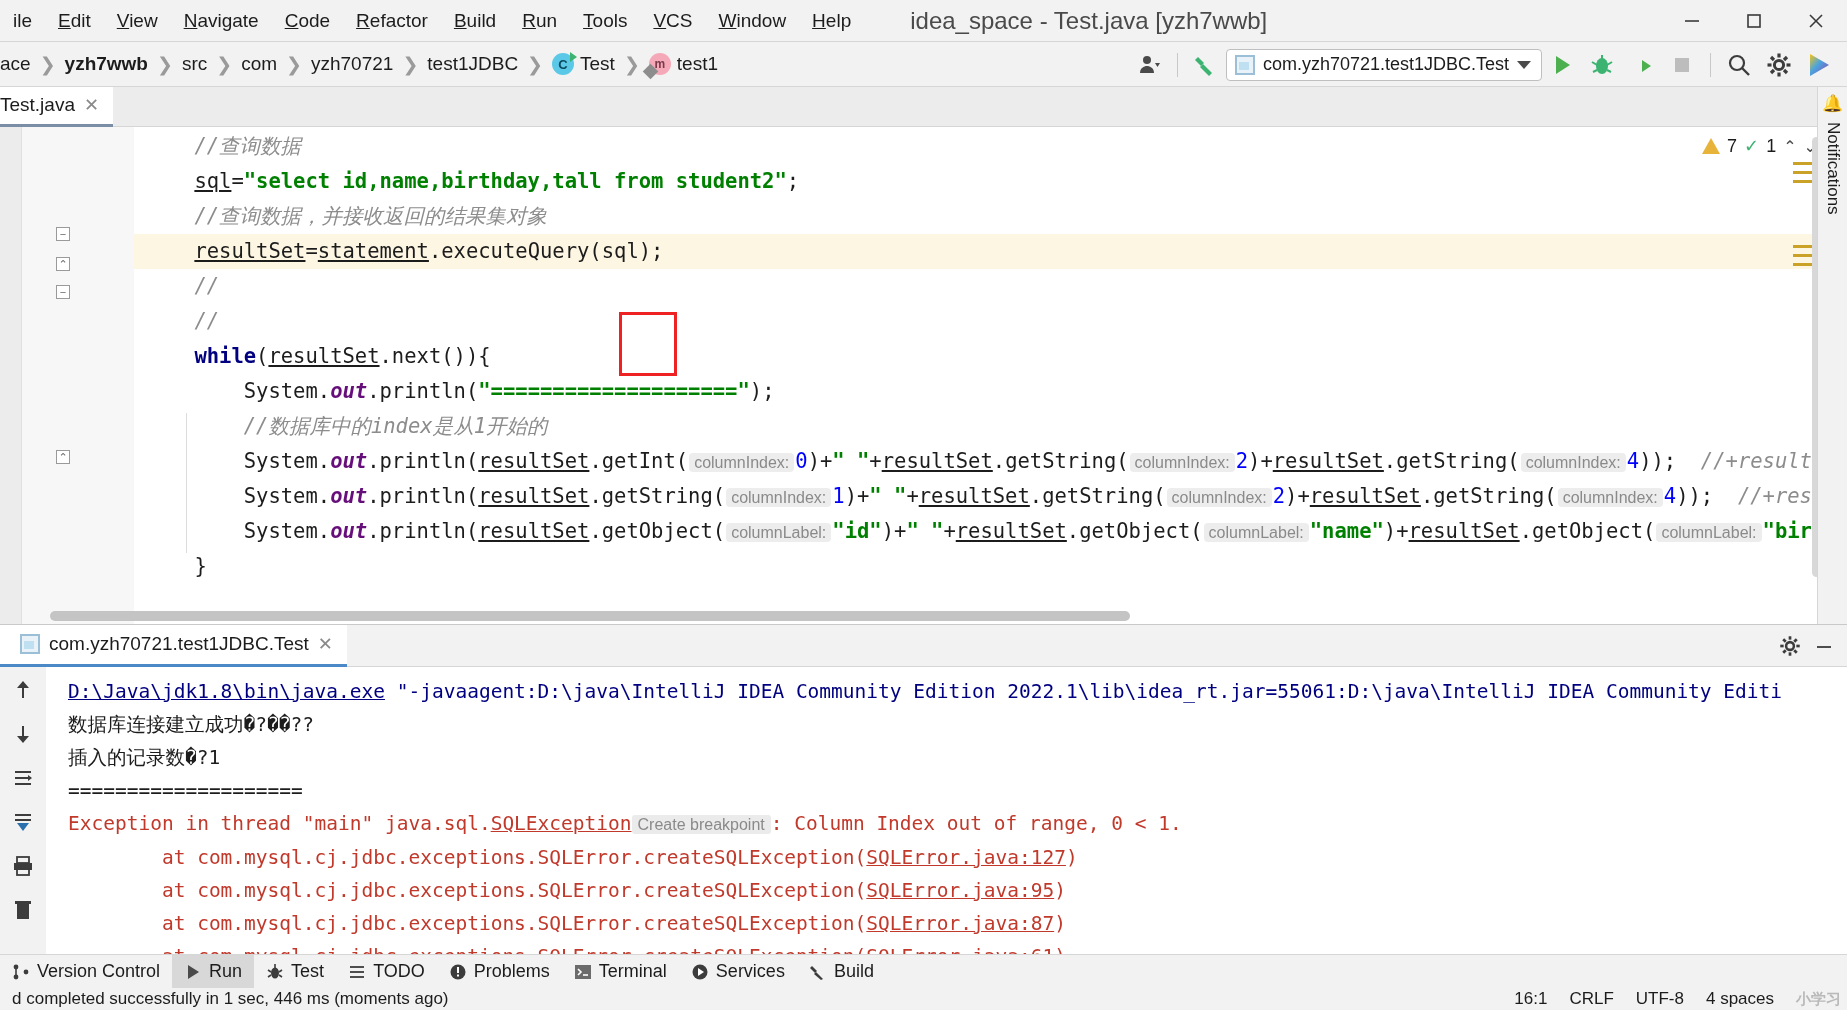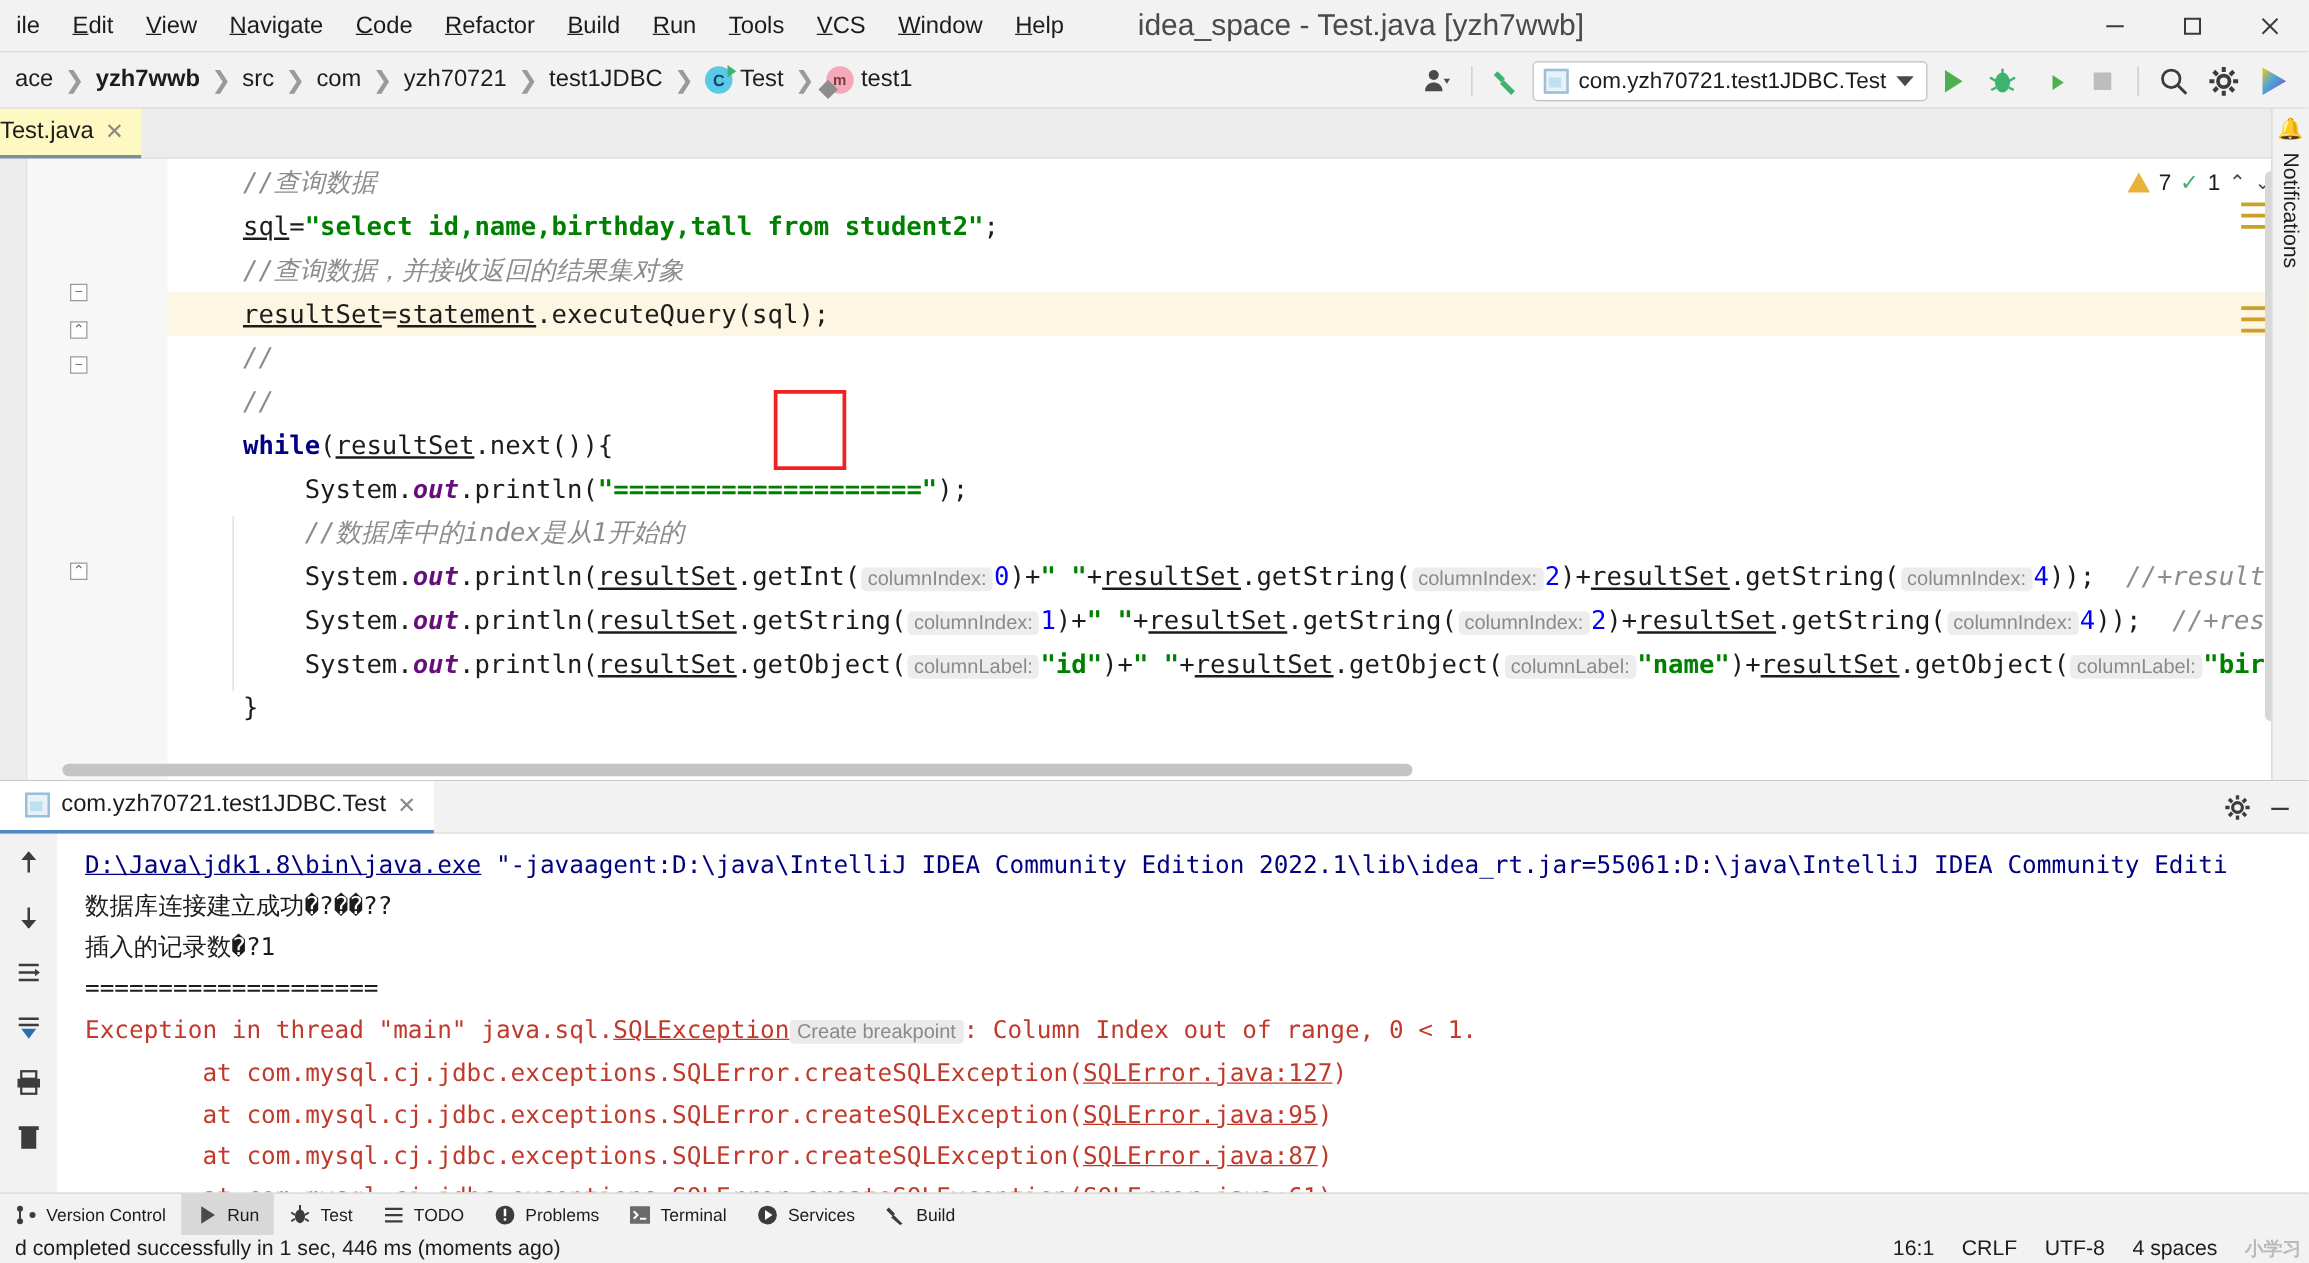--- a/index.html
+++ b/index.html
@@ -33,21 +33,21 @@
     color: #3a3a3a;
   }
   .win-btn svg { display: block; }
 
   
   #navbar {
     position: absolute; left: 0; top: 42px; width: 1847px; height: 45px;
     background: #f2f2f2; border-bottom: 1px solid #d6d6d6;
     display: flex; align-items: center;
   }
-  #crumbs { display: flex; align-items: center; padding-left: 0px; margin-left: 12px; }
+  #crumbs { display: flex; align-items: center; padding-left: 0px; }
   .crumb {
     font-size: 19px; color: #1c1c1c; white-space: nowrap;
     display: flex; align-items: center; gap: 6px;
   }
   .crumb.bold { font-weight: bold; }
   .sep { color: #9a9a9a; font-size: 19px; padding: 0 9px; }
   .icon-class {
     width: 22px; height: 22px; border-radius: 50%;
     background: #5bc8e8; color: #0a4a5e; font-size: 13px; font-weight: bold;
     display: inline-flex; align-items: center; justify-content: center;
@@ -94,21 +94,21 @@
   .caret-down { width: 0; height: 0; border-left: 7px solid transparent; border-right: 7px solid transparent; border-top: 8px solid #4a4a4a; }
 
   
   #tabstrip {
     position: absolute; left: 0; top: 87px; width: 1847px; height: 40px;
     background: #ececec; border-bottom: 1px solid #d6d6d6;
     display: flex; align-items: center;
   }
   #file-tab {
     height: 40px; display: flex; align-items: center; gap: 9px;
-    padding: 0 14px 0 0px; background: #fef9c3;
+    padding: 0 14px 0 0px; background: #ffffff;
     border-bottom: 3px solid #7a8fa6;
     font-size: 19px; color: #1c1c1c;
   }
   .tab-close { color: #8a8a8a; font-size: 18px; }
   #tabstrip-right {
     position: absolute; right: 10px; top: 0; height: 40px; display: flex; align-items: center;
   }
   .vdots { font-size: 22px; color: #4a4a4a; letter-spacing: 0; line-height: 1; }
 
   
@@ -211,21 +211,21 @@
   }
 
   
   #toolbar-bottom {
     position: absolute; left: 0; top: 954px; width: 1847px; height: 34px;
     background: #f2f2f2; border-top: 1px solid #d6d6d6;
     display: flex; align-items: center;
   }
   .tw-item {
     height: 34px; display: flex; align-items: center; gap: 7px; padding: 0 12px;
-    font-size: 14px; color: #1c1c1c; white-space: nowrap;
+    font-size: 18px; color: #1c1c1c; white-space: nowrap;
   }
   .tw-item.active { background: #d8d8d8; }
 
   
   #statusbar {
     position: absolute; left: 0; top: 988px; width: 1847px; height: 22px;
     background: #f2f2f2; display: flex; align-items: center;
     font-size: 17px; color: #1c1c1c;
   }
   #status-left { padding-left: 12px; white-space: nowrap; }

